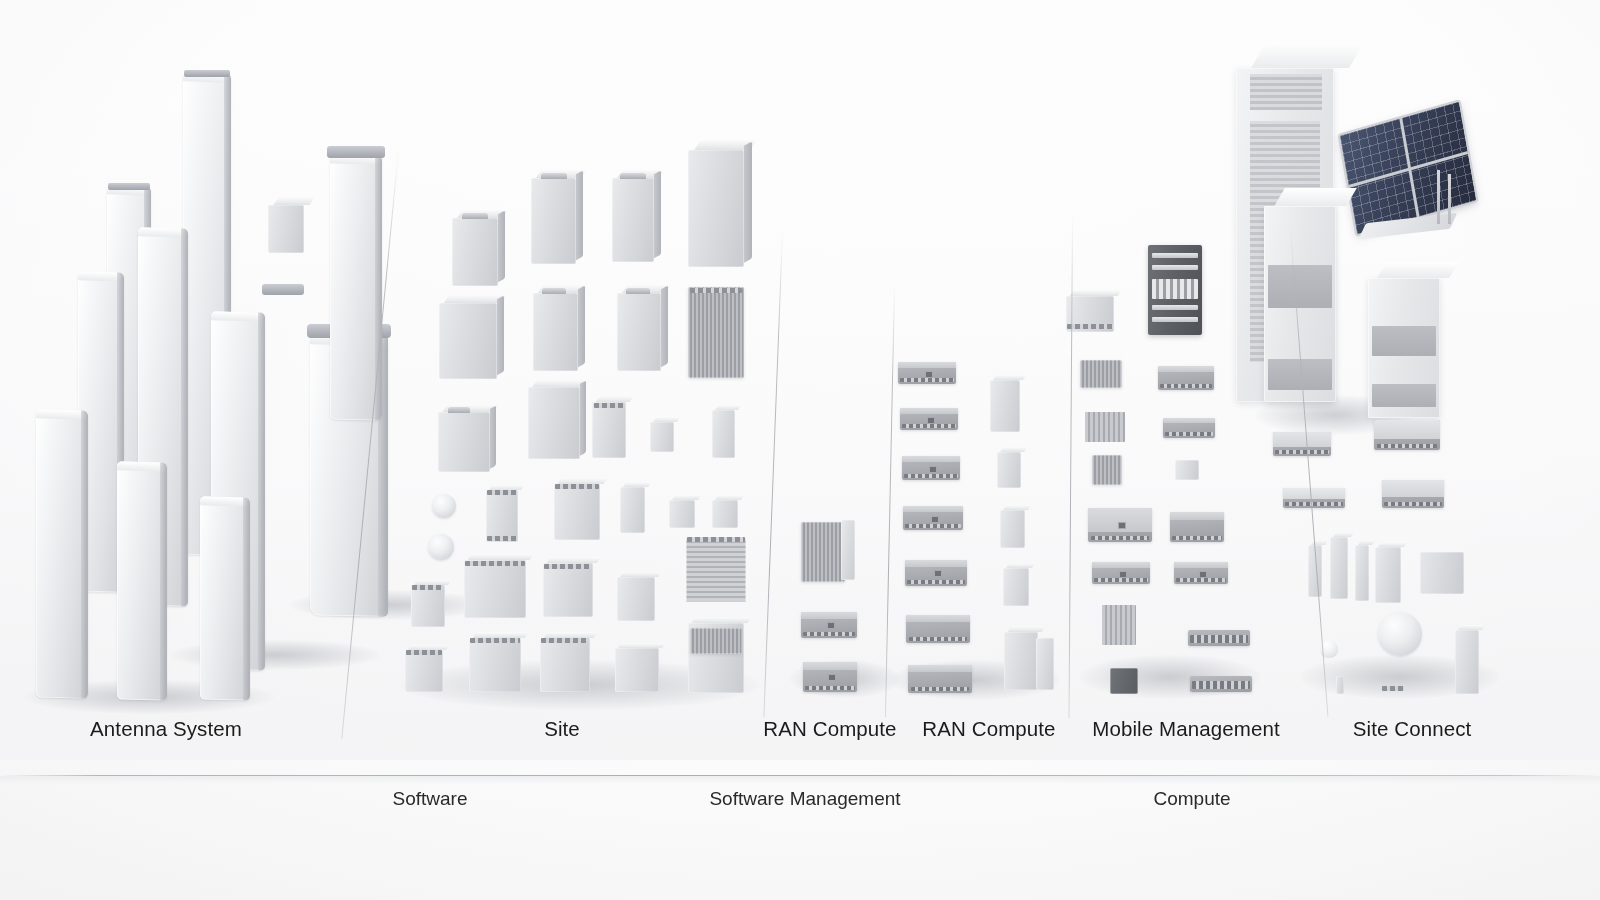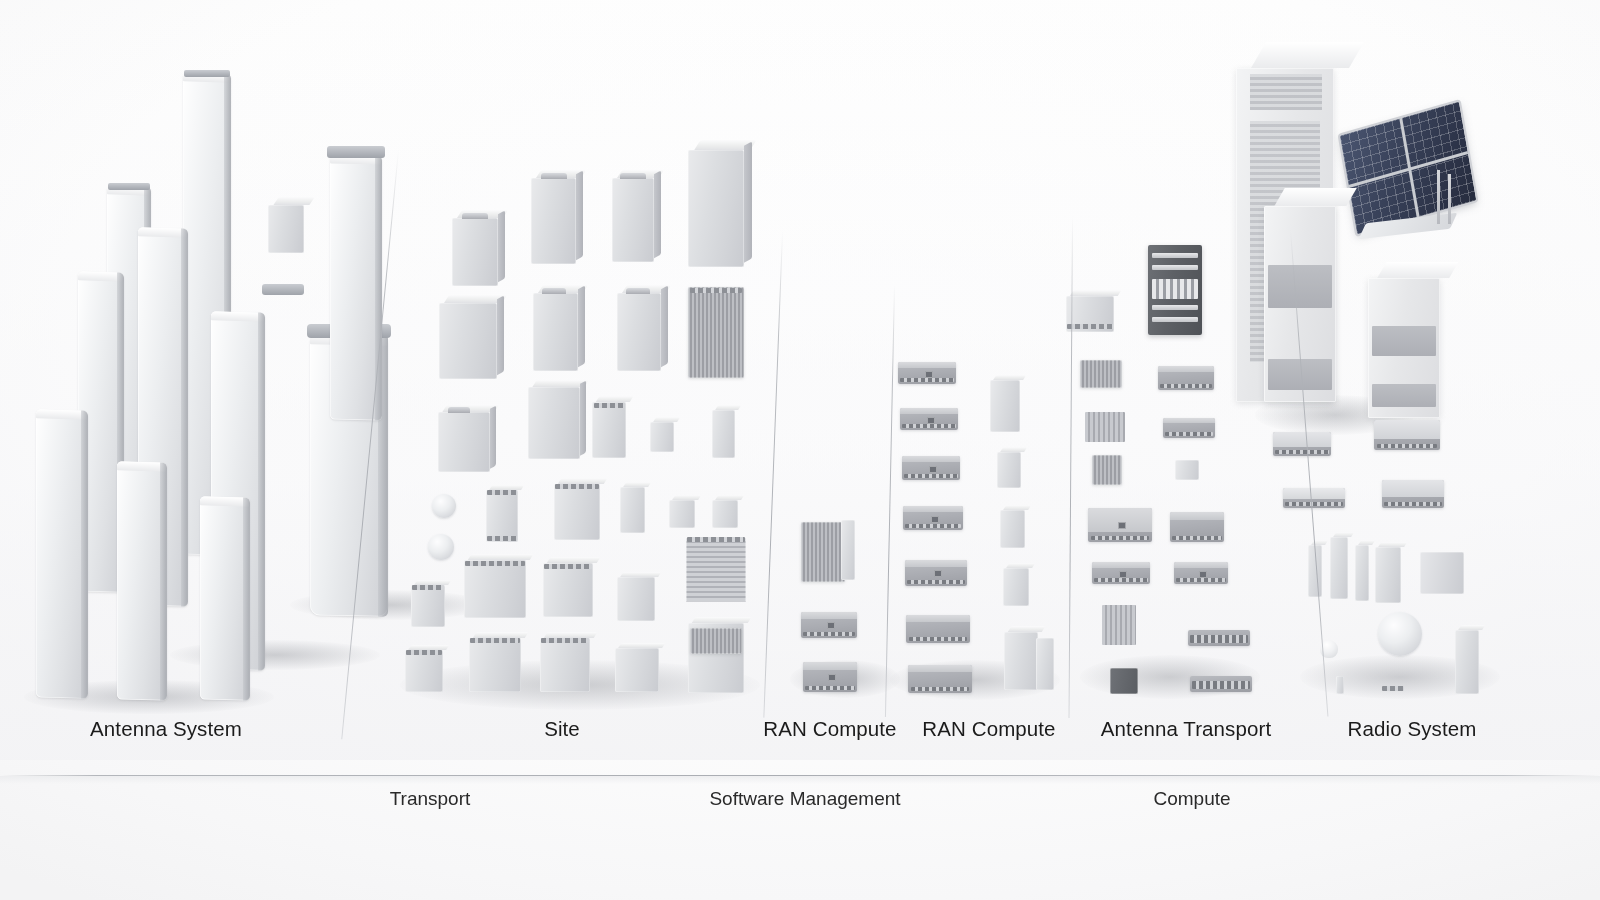--- a/index.html
+++ b/index.html
@@ -607,23 +607,23 @@
   <div class="lane" style="left:398px;top:150px;height:592px;transform:rotate(5.5deg);"></div>
   <div class="lane" style="left:782px;top:232px;height:486px;transform:rotate(2.2deg);"></div>
   <div class="lane" style="left:894px;top:285px;height:432px;transform:rotate(1.2deg);"></div>
   <div class="lane" style="left:1072px;top:218px;height:500px;transform:rotate(0.4deg);"></div>
   <div class="lane" style="left:1290px;top:230px;height:488px;transform:rotate(-4.4deg);"></div>
 
   <div class="cat-label" style="left:166px;top:717px;">Antenna System</div>
   <div class="cat-label" style="left:562px;top:717px;">Site</div>
   <div class="cat-label" style="left:830px;top:717px;">RAN Compute</div>
   <div class="cat-label" style="left:989px;top:717px;">RAN Compute</div>
-  <div class="cat-label" style="left:1186px;top:717px;">Antenna Transport</div>
-  <div class="cat-label" style="left:1412px;top:717px;">Radio System</div>
+  <div class="cat-label" style="left:1186px;top:717px;">Mobile Management</div>
+  <div class="cat-label" style="left:1412px;top:717px;">Site Connect</div>
 
   <div class="hrule"></div>
   <div class="hrule-glow"></div>
 
-  <div class="sub-label" style="left:430px;top:788px;">Transport</div>
+  <div class="sub-label" style="left:430px;top:788px;">Software</div>
   <div class="sub-label" style="left:805px;top:788px;">Software Management</div>
   <div class="sub-label" style="left:1192px;top:788px;">Compute</div>
 
 </div>
 
 </body></html>

